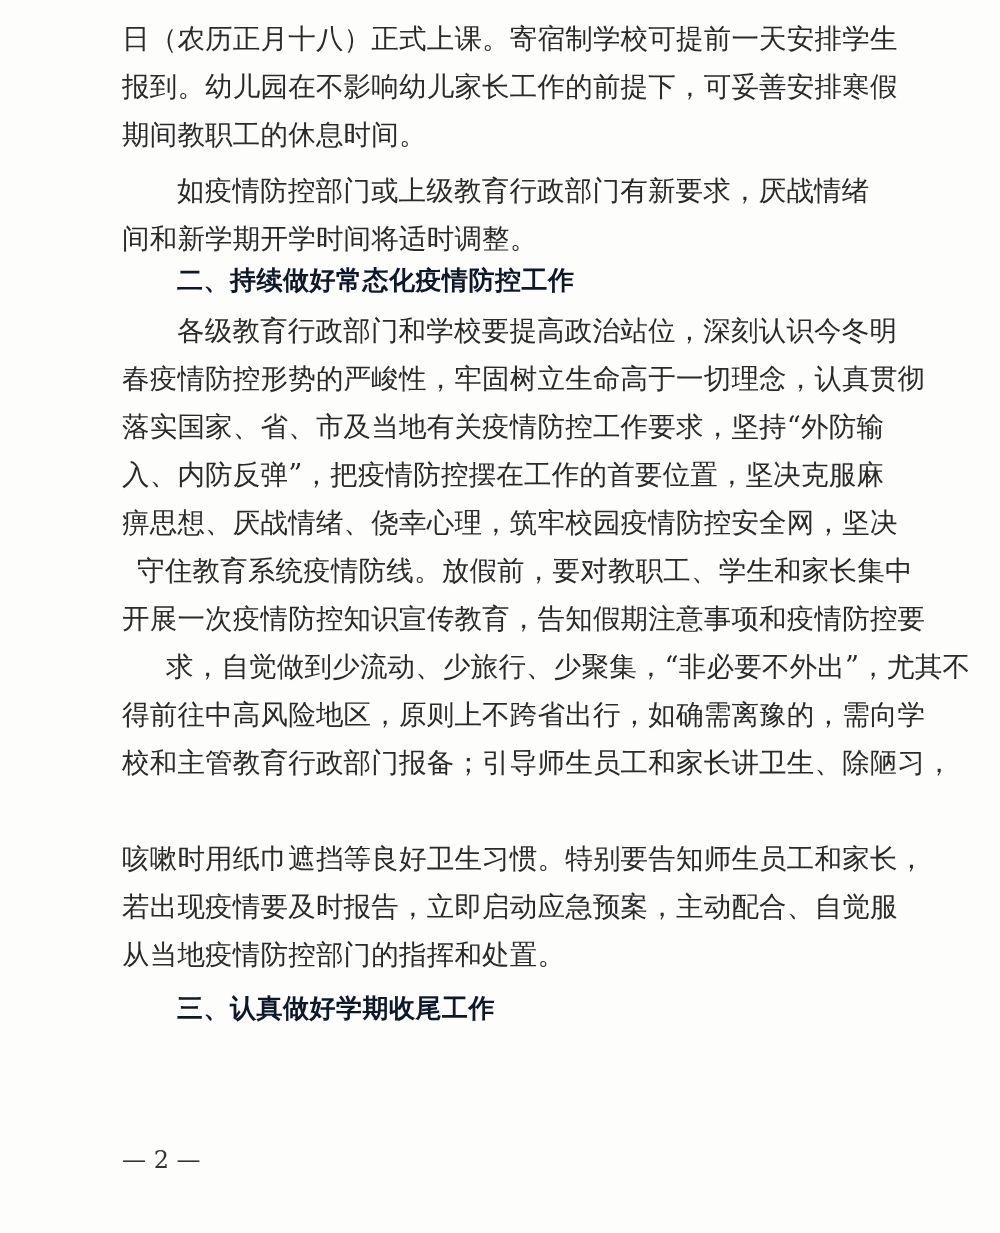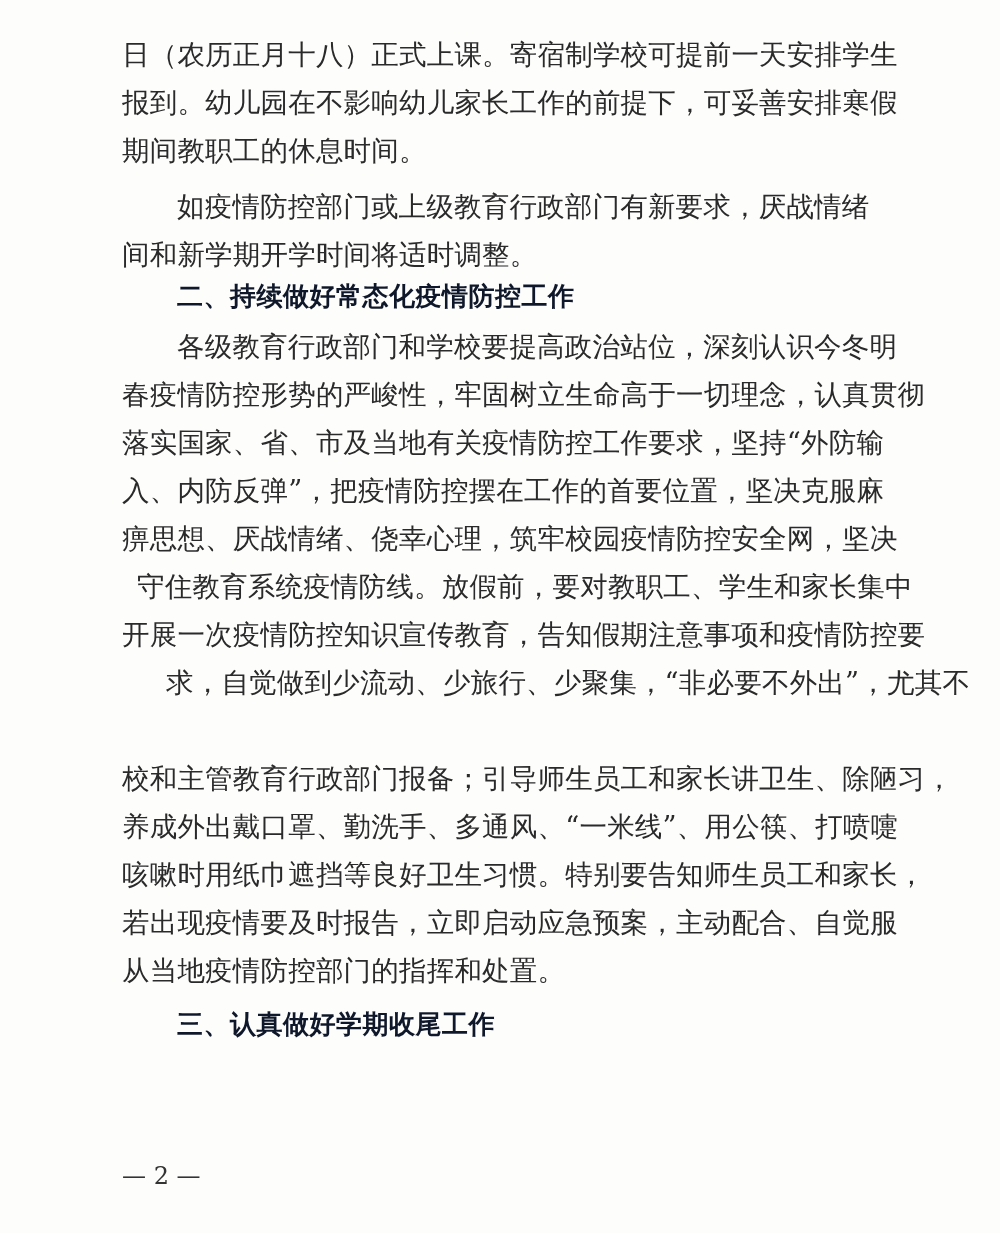--- a/index.html
+++ b/index.html
@@ -4,21 +4,21 @@
 <style>
   html, body { margin: 0; padding: 0; }
   body {
     width: 1000px; height: 1233px;
     background: #fdfdfc;
     position: relative;
     overflow: hidden;
     font-family: "DejaVu Serif", "Liberation Serif", serif;
     color: #2a2a2a;
   }
-  .page { position: absolute; left: 0; top: 16px; width: 1000px; height: 972px; }
+  .page { position: absolute; left: 0; top: 0; width: 1000px; height: 972px; }
   .line {
     position: absolute;
     left: 122px;
     width: 745px;
     font-size: 27.5px;
     line-height: 48px;
     height: 48px;
     white-space: nowrap;
     letter-spacing: 0.2px;
     text-align: justify;
@@ -64,22 +64,22 @@
   <div class="heading" style="top:258px;">二、持续做好常态化疫情防控工作</div>
 
   <div class="line indent" style="top:306px;">各级教育行政部门和学校要提高政治站位，深刻认识今冬明</div>
   <div class="line" style="top:354px;">春疫情防控形势的严峻性，牢固树立生命高于一切理念，认真贯彻</div>
   <div class="line" style="top:402px;">落实国家、省、市及当地有关疫情防控工作要求，坚持“外防输</div>
   <div class="line" style="top:450px;">入、内防反弹”，把疫情防控摆在工作的首要位置，坚决克服麻</div>
   <div class="line" style="top:498px;">痹思想、厌战情绪、侥幸心理，筑牢校园疫情防控安全网，坚决</div>
   <div class="line" style="top:546px;margin-left:15px;">守住教育系统疫情防线。放假前，要对教职工、学生和家长集中</div>
   <div class="line" style="top:594px;">开展一次疫情防控知识宣传教育，告知假期注意事项和疫情防控要</div>
   <div class="line" style="top:642px;margin-left:44px;">求，自觉做到少流动、少旅行、少聚集，“非必要不外出”，尤其不</div>
+  <div class="line" style="top:690px;">得前往中高风险地区，原则上不跨省出行，如确需离豫的，需向学</div>
   <div class="line" style="top:738px;">校和主管教育行政部门报备；引导师生员工和家长讲卫生、除陋习，</div>
-  <div class="line" style="top:786px;">养成外出戴口罩、勤洗手、多通风、“一米线”、用公筷、打喷嚏</div>
   <div class="line" style="top:834px;">咳嗽时用纸巾遮挡等良好卫生习惯。特别要告知师生员工和家长，</div>
   <div class="line" style="top:882px;">若出现疫情要及时报告，立即启动应急预案，主动配合、自觉服</div>
   <div class="line last" style="top:930px;">从当地疫情防控部门的指挥和处置。</div>
 
   <div class="heading" style="top:986px;">三、认真做好学期收尾工作</div>
 
   <div class="page-number">— 2 —</div>
 </div>
 
 </body></html>

